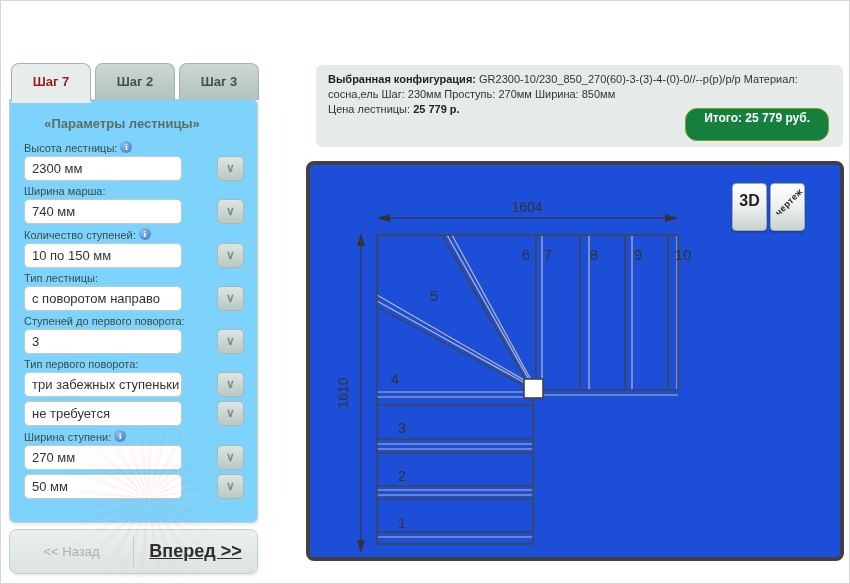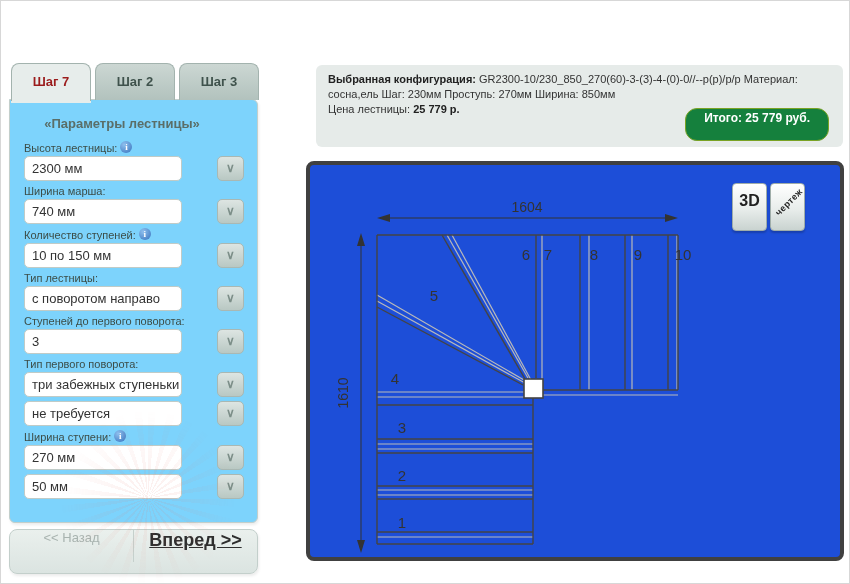--- a/index.html
+++ b/index.html
@@ -47,21 +47,21 @@
   .watermark { position:absolute; left:48px; top:308px; width:180px; height:180px;
                border-radius:50%; pointer-events:none; opacity:.35; z-index:4;
                background:repeating-conic-gradient(rgba(228,120,108,.35) 0 5deg,
                           rgba(255,255,255,0) 5deg 13deg);
                -webkit-mask-image:radial-gradient(circle,#000 0%,transparent 70%);
                mask-image:radial-gradient(circle,#000 0%,transparent 70%); }
 
   
   .footer { position:absolute; left:8px; top:528px; width:249px; height:45px;
             background:linear-gradient(#eaf0ed,#dbe4e1); border:1px solid #c3cfcb;
-            border-radius:8px; display:flex; align-items:flex-start;
+            border-radius:8px; display:flex; align-items:center;
             box-shadow:1px 2px 3px rgba(0,0,0,.08); }
   .nav-half { flex:1; text-align:center; font-size:13px; }
   .nav-back { color:#a8b3af; cursor:default; }
   .nav-fwd  { color:#2e2e2e; font-weight:bold; font-size:18px;
               text-decoration:underline; cursor:pointer; }
   .nav-div { width:1px; height:32px; background:#c5d0cc; }
 
   
   .config { position:absolute; left:315px; top:64px; width:527px; min-height:70px;
             background:#e6ebe9; border-radius:6px; padding:7px 12px 30px 12px;

